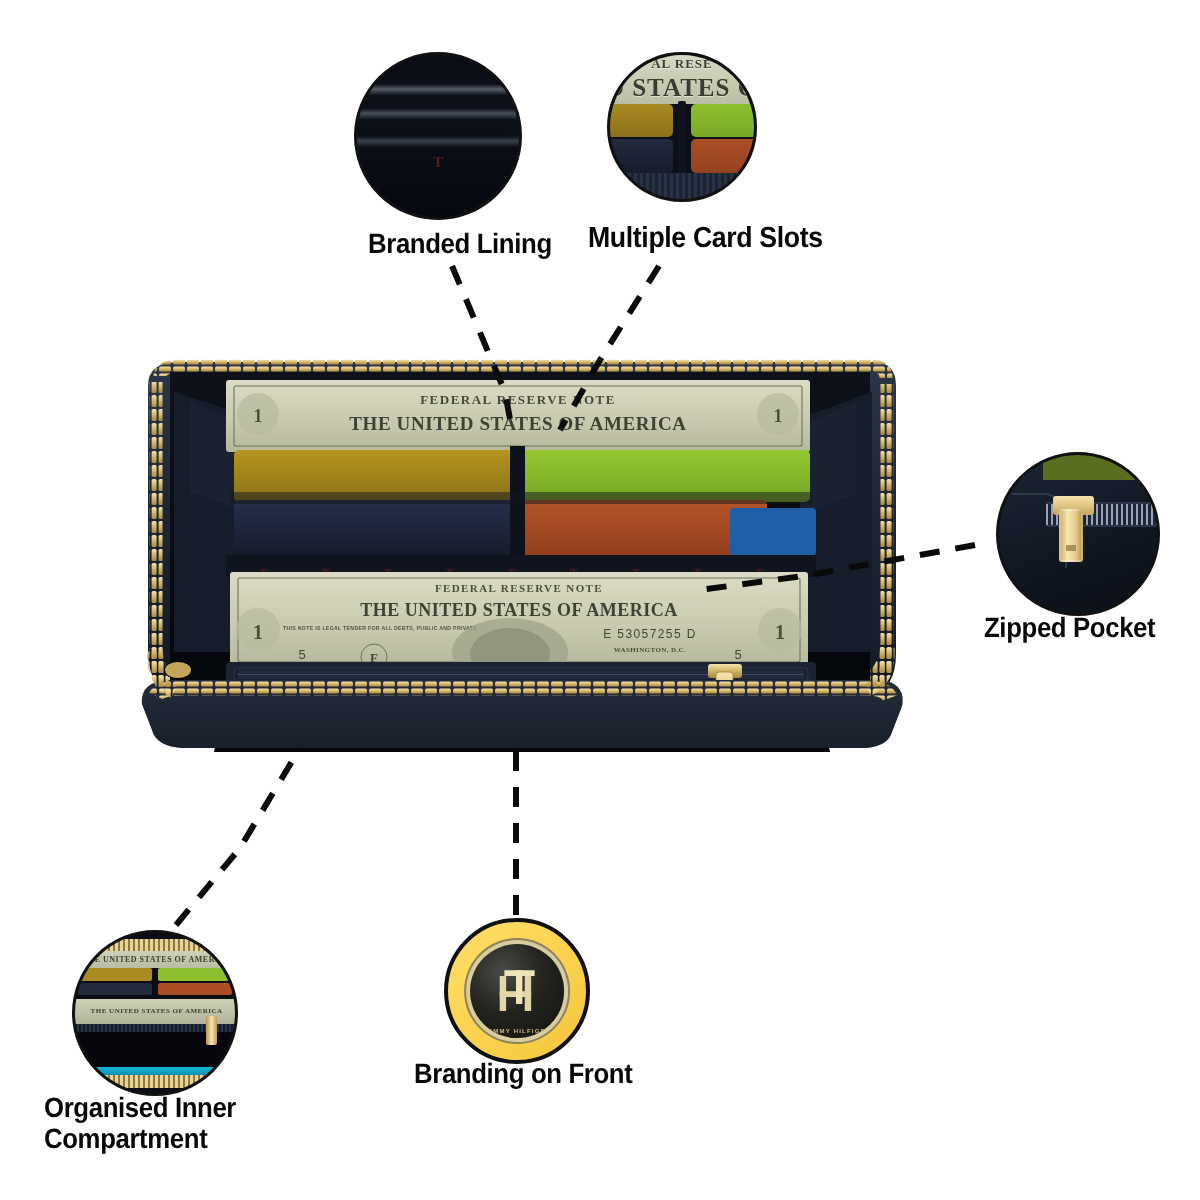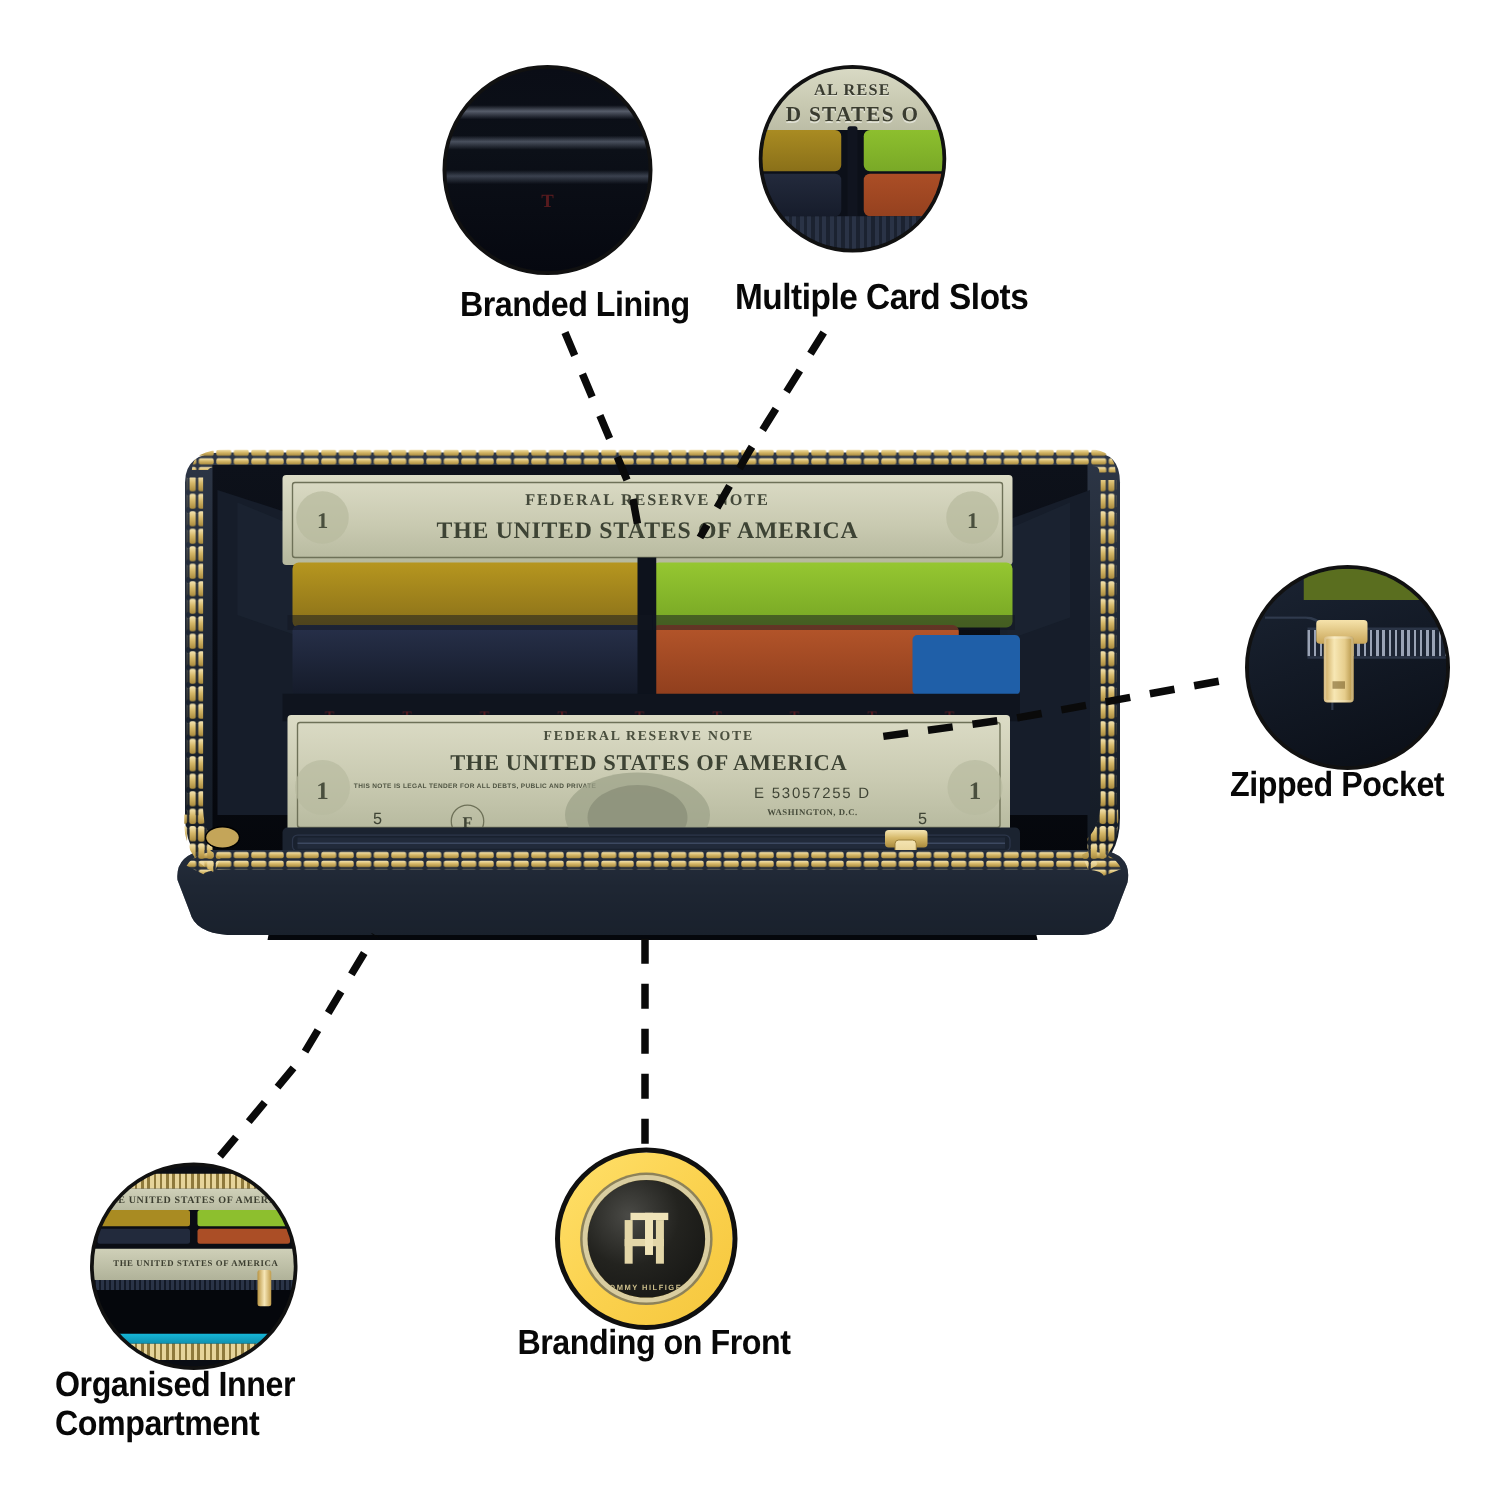--- a/index.html
+++ b/index.html
@@ -98,21 +98,21 @@
   .cs-note .bl1, .cs-note .bl2 {
     font-family: "Liberation Serif", serif;
     font-weight: 700;
     color: #3a3c30;
     letter-spacing: 1px;
     width: 100%;
     text-align: center;
     text-shadow: 0 1px 0 rgba(255,255,255,0.5);
   }
   .cs-note .bl1 { font-size: 13px; margin-bottom: 2px; }
-  .cs-note .bl2 { font-size: 17px; margin-bottom: 2px; }
+  .cs-note .bl2 { font-size: 25px; margin-bottom: 2px; }
   .cs-card { position:absolute; border-radius:5px; }
   .cs-gold   { left:-4%;  top:34%; width:48%; height:23%; background:linear-gradient(180deg,#a98b22,#8a7019); }
   .cs-green  { left:56%;  top:34%; width:52%; height:23%; background:linear-gradient(180deg,#8dbf2e,#79a927); }
   .cs-navy   { left:-4%;  top:58%; width:48%; height:24%; background:linear-gradient(180deg,#232a3c,#161c2b); }
   .cs-orange { left:56%;  top:58%; width:52%; height:24%; background:linear-gradient(180deg,#ab4e26,#95411f); }
   .cs-divider{ left:47%;  top:32%; width:6%;  height:52%; background:#10141f; border-radius:2px; }
   .cs-base   { left:-6%;  top:82%; width:112%; height:20%;
                background: repeating-linear-gradient(90deg,#1b2230 0 3px,#2a3346 3px 6px); }
 
   

